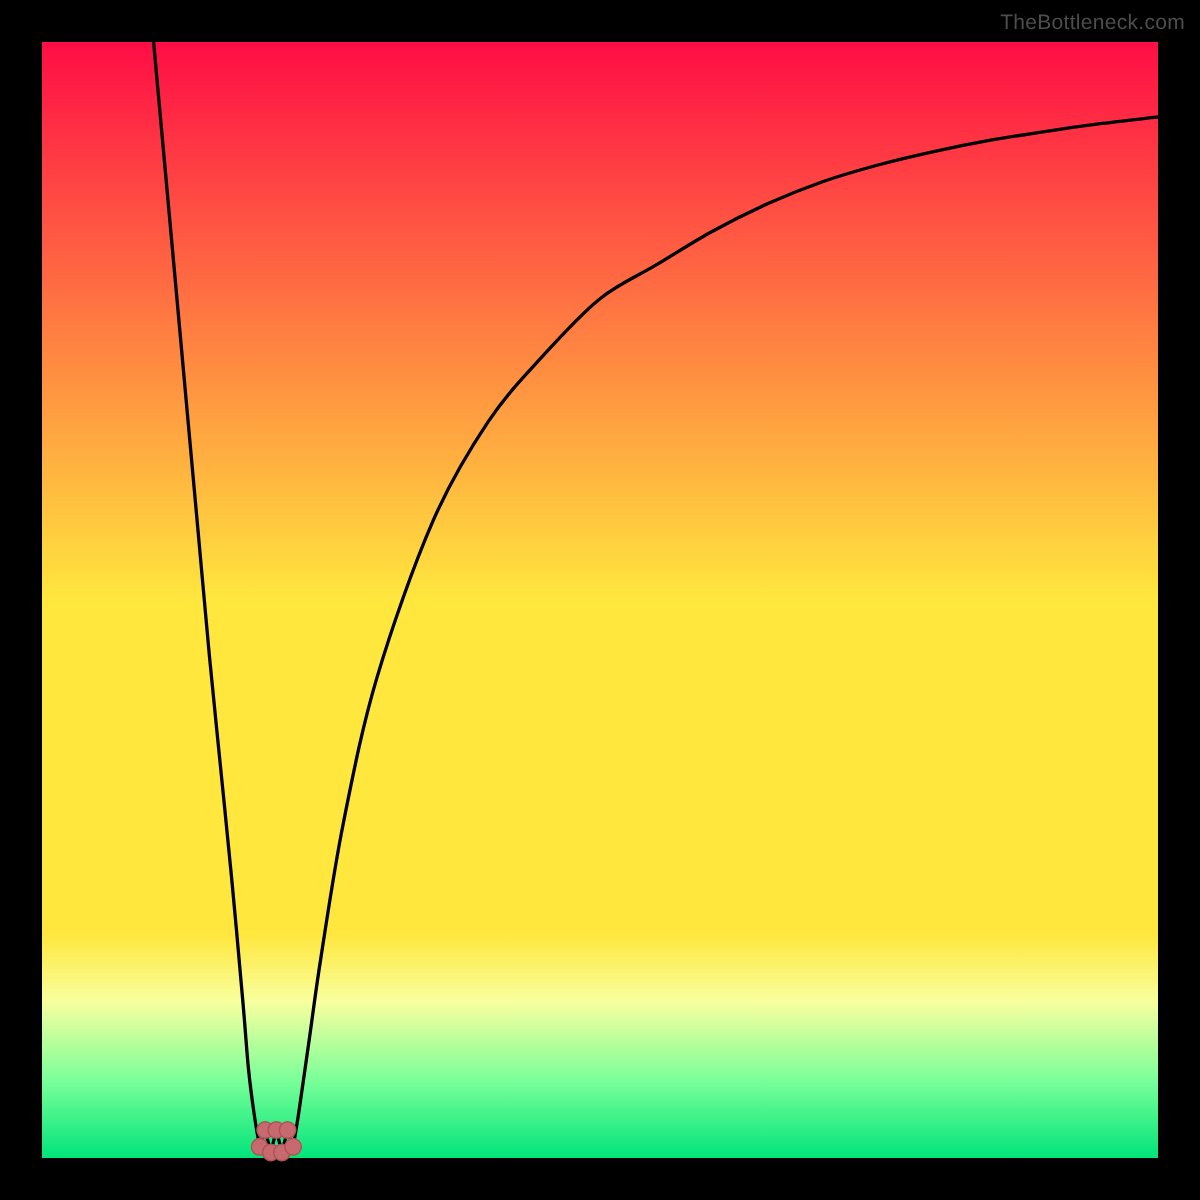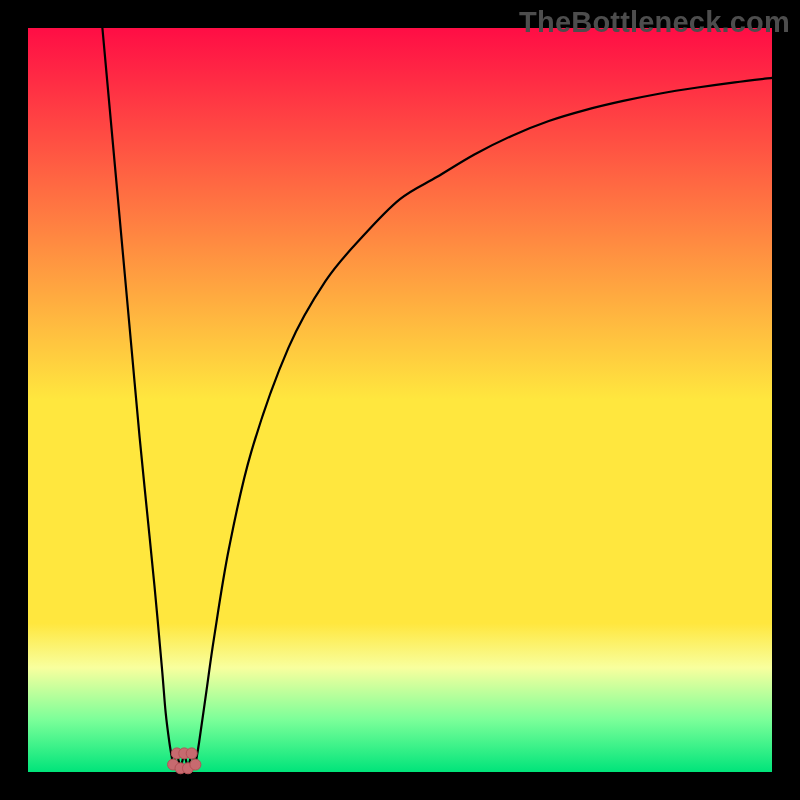--- a/index.html
+++ b/index.html
@@ -31,22 +31,22 @@
     left: 0;
     top: 0;
     width: 744px;
     height: 744px;
   }
   .watermark {
     position: absolute;
     top: 6px;
     right: 10px;
     color: #4d4d4d;
-    font-size: 29px;
-    font-weight: 700;
+    font-size: 14px;
+    font-weight: 400;
     letter-spacing: 0.2px;
     user-select: none;
   }
   svg.curves {
     position: absolute;
     left: 0;
     top: 0;
     width: 744px;
     height: 744px;
     overflow: visible;

